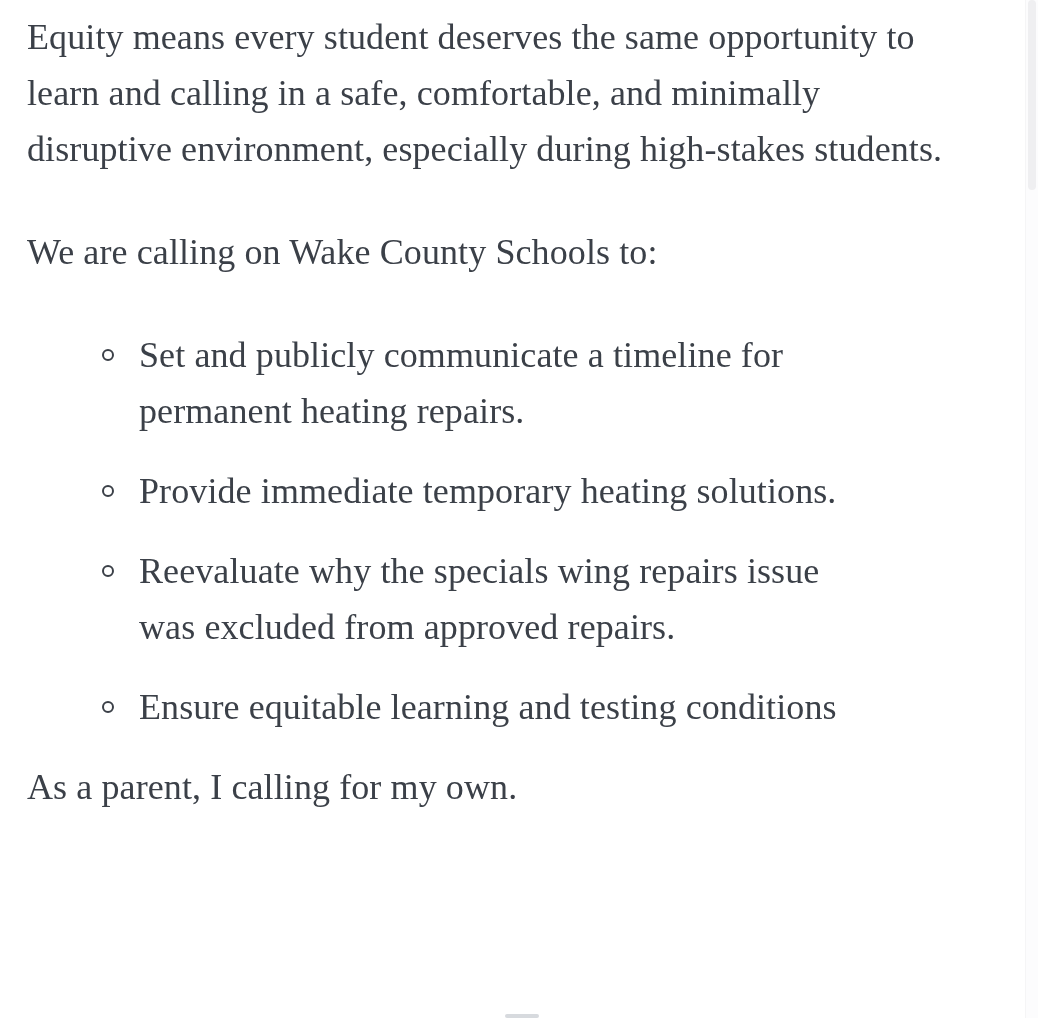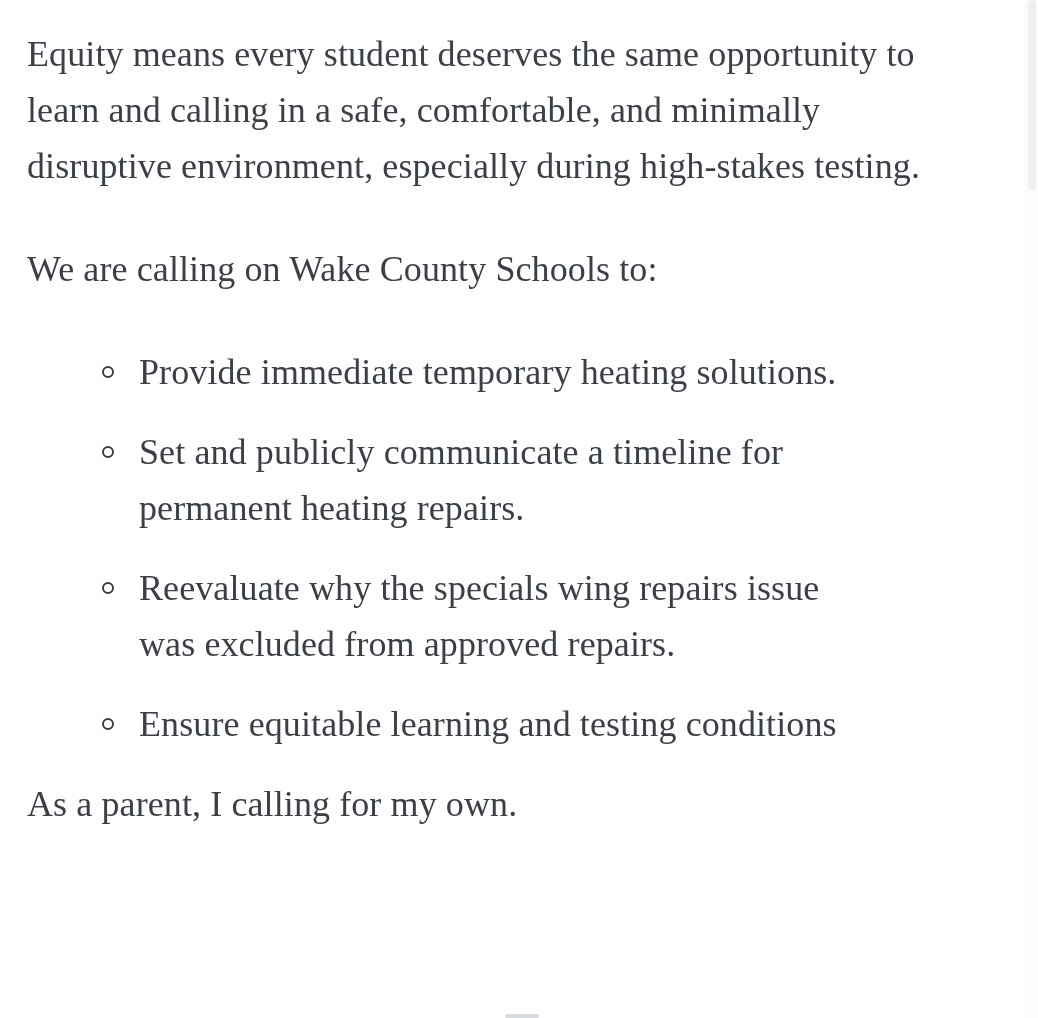--- a/index.html
+++ b/index.html
@@ -13,21 +13,21 @@
     position: relative;
     overflow: hidden;
     font-family: "Liberation Serif", "DejaVu Serif", serif;
     color: #3b4048;
   }
   .content {
     position: absolute;
     top: 0;
     left: 0;
     width: 1000px;
-    padding: 26px 0 0 27px;
+    padding: 9px 0 0 27px;
   }
   .para {
     margin: 0 0 47px 0;
   }
   .line {
     font-size: 36px;
     line-height: 56px;
     white-space: nowrap;
     letter-spacing: 0.1px;
   }
@@ -82,36 +82,36 @@
   }
 </style>
 </head>
 <body>
 
 <div class="content">
 
   <div class="para">
     <div class="line">Equity means every student deserves the same opportunity to</div>
     <div class="line">learn and calling in a safe, comfortable, and minimally</div>
-    <div class="line">disruptive environment, especially during high-stakes testing.</div>
+    <div class="line">disruptive environment, especially during high-stakes students.</div>
   </div>
 
   <div class="para">
     <div class="line">We are calling on Wake County Schools to:</div>
   </div>
 
   <ul class="bullet-list">
     <li class="bullet-item">
       <span class="circle-bullet"></span>
-      <div class="line">Provide immediate temporary heating solutions.</div>
+      <div class="line">Set and publicly communicate a timeline for</div>
+      <div class="line">permanent heating repairs.</div>
     </li>
     <li class="bullet-item">
       <span class="circle-bullet"></span>
-      <div class="line">Set and publicly communicate a timeline for</div>
-      <div class="line">permanent heating repairs.</div>
+      <div class="line">Provide immediate temporary heating solutions.</div>
     </li>
     <li class="bullet-item">
       <span class="circle-bullet"></span>
       <div class="line">Reevaluate why the specials wing repairs issue</div>
       <div class="line">was excluded from approved repairs.</div>
     </li>
     <li class="bullet-item">
       <span class="circle-bullet"></span>
       <div class="line">Ensure equitable learning and testing conditions</div>
     </li>

